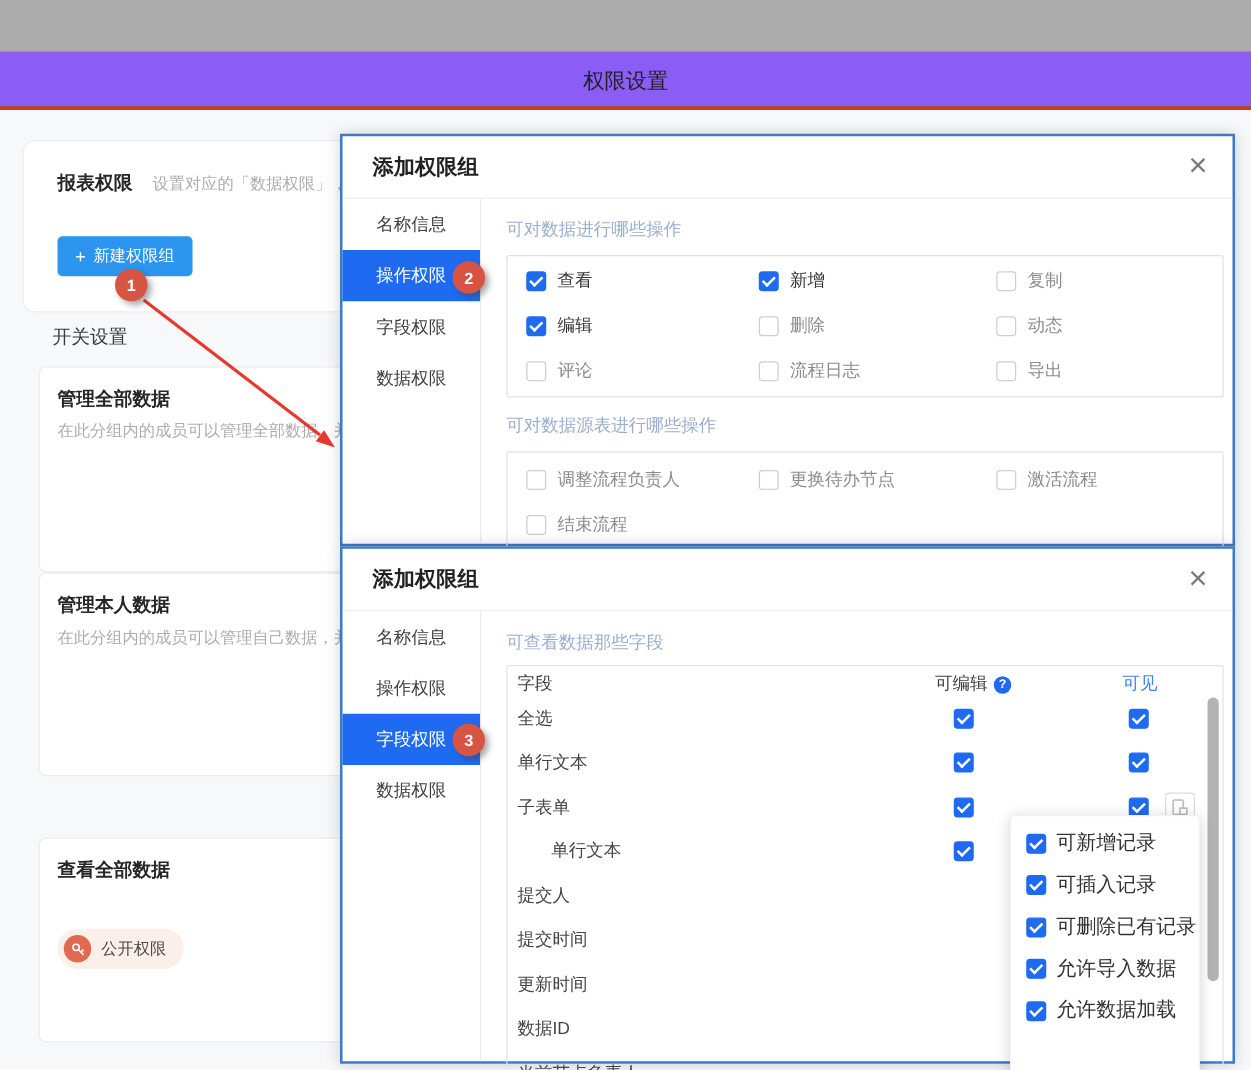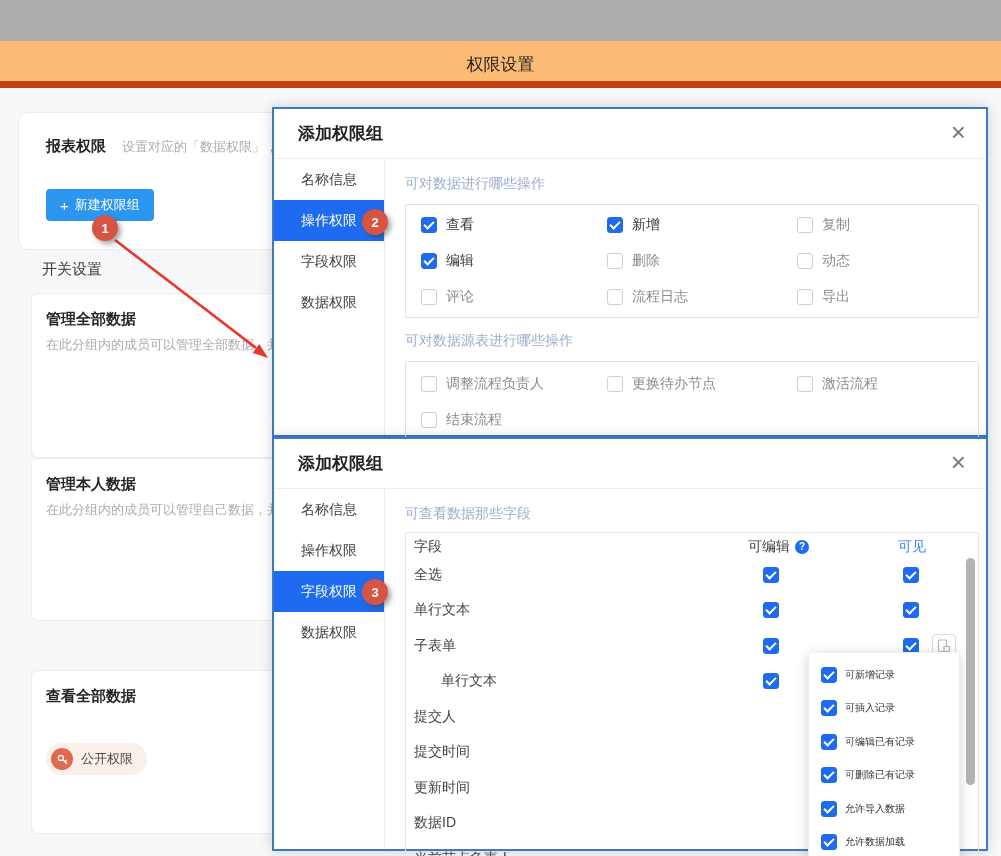--- a/index.html
+++ b/index.html
@@ -5,22 +5,22 @@
   * { margin:0; padding:0; box-sizing:border-box; }
   html,body { width:1001px; height:856px; }
   body {
     position:relative; overflow:hidden;
     background:#f7f8fa;
     font-family:"Liberation Sans","DejaVu Sans",sans-serif;
     color:#333;
   }
   
   .topbar { position:absolute; left:0; top:0; width:1001px; height:41px; background:#acacac; }
-  .pageheader { position:absolute; left:0; top:41px; width:1001px; height:47px; background:#fdba74;
-    border-bottom:7px solid #c2410c; text-align:center; line-height:47px;
+  .pageheader { position:absolute; left:0; top:41px; width:1001px; height:47px; background:#8b5cf6;
+    border-bottom:3px solid #c2410c; text-align:center; line-height:47px;
     font-size:17px; font-weight:500; color:#1f1f1f; }
   
   .card { position:absolute; background:#fff; border:1px solid #ececec; border-radius:8px; }
   .card-title { font-size:15px; font-weight:bold; color:#262626; }
   .card-desc { font-size:13px; color:#adadad; white-space:nowrap; }
   .report-card { left:18px; top:112px; width:262px; height:138px; border-radius:10px; overflow:visible; }
   .report-head { position:absolute; left:27px; top:24px; white-space:nowrap; }
   .report-head .card-desc { margin-left:16px; }
   .btn-new {
     position:absolute; left:27px; top:76px; height:32px; padding:0 14px;
@@ -100,21 +100,21 @@
   .subform-btn { position:absolute; left:526px; top:50%; margin-top:-12px; width:24px; height:24px;
     border:1px solid #dcdcdc; border-radius:3px; background:#fff; display:flex;
     align-items:center; justify-content:center; cursor:pointer; }
   .scroll-thumb { position:absolute; right:3px; top:25px; width:9px; height:227px;
     border-radius:5px; background:#b3b3b3; cursor:pointer; }
   
   .popup { position:absolute; left:808px; top:652px; width:152px; height:210px; z-index:40;
     background:#fff; border:1px solid #f2f2f2; border-radius:4px;
     box-shadow:0 2px 12px rgba(0,0,0,.18); padding:5px 0 0 12px; overflow:hidden; }
   .pp-item { height:33.5px; display:flex; align-items:center; cursor:pointer; }
-  .pp-label { margin-left:8px; font-size:10px; color:#333; white-space:nowrap; }
+  .pp-label { margin-left:8px; font-size:16px; color:#333; white-space:nowrap; }
 </style>
 </head>
 <body>
 
 <div class="topbar"></div>
 <div class="pageheader">权限设置</div>
 
 <div class="card report-card">
   <div class="report-head">
     <span class="card-title">报表权限</span><span class="card-desc">设置对应的「数据权限」，可</span>
@@ -301,24 +301,20 @@
   <div class="pp-item checked">
       <span class="cb"></span>
       <span class="pp-label">可新增记录</span>
     </div>
   <div class="pp-item checked">
       <span class="cb"></span>
       <span class="pp-label">可插入记录</span>
     </div>
   <div class="pp-item checked">
       <span class="cb"></span>
-      <span class="pp-label">可编辑已有记录</span>
-    </div>
-  <div class="pp-item checked">
-      <span class="cb"></span>
       <span class="pp-label">可删除已有记录</span>
     </div>
   <div class="pp-item checked">
       <span class="cb"></span>
       <span class="pp-label">允许导入数据</span>
     </div>
   <div class="pp-item checked">
       <span class="cb"></span>
       <span class="pp-label">允许数据加载</span>
     </div>

